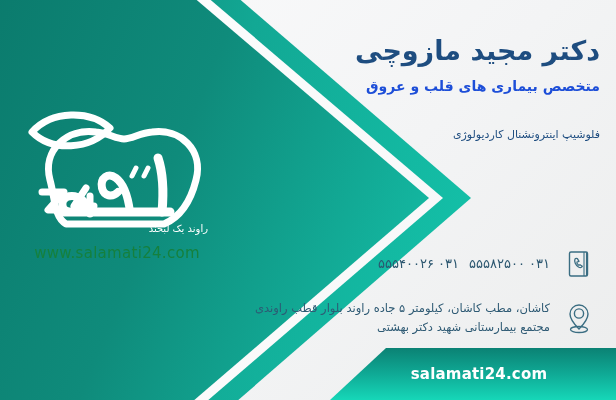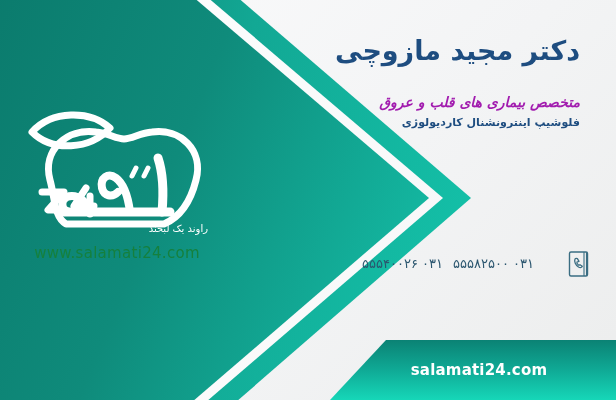--- a/index.html
+++ b/index.html
@@ -47,21 +47,21 @@
     clip-path: polygon(0 0, 196px 0, 433px 202px, 196px 406px, 0 406px);
     filter: drop-shadow(4px 3px 7px rgba(0,0,0,0.30));
   }
 
   
   .bottom-bar {
     position: absolute;
     left: 330px;
     right: 0;
     bottom: 0;
-    height: 60px;
+    height: 52px;
     background: linear-gradient(180deg,#0b8274 0%,#0fa894 48%,#16d7b8 100%);
     clip-path: polygon(56px 0, 100% 0, 100% 100%, 0 100%);
     display: flex;
     align-items: center;
     justify-content: center;
   }
   .bottom-bar span {
     color: #ffffff;
     font-size: 15px;
     font-weight: bold;
@@ -95,62 +95,61 @@
     top: 131px;
     color: #ffffff;
     font-size: 10px;
     direction: rtl;
     letter-spacing: 1px;
   }
 
   
   .right-col {
     position: absolute;
-    right: 36px;
+    right: 16px;
     top: 34px;
     width: 360px;
     text-align: right;
     direction: rtl;
   }
   .doc-name {
     color: #1e4d80;
     font-size: 27px;
     font-weight: bold;
     line-height: 1.25;
     letter-spacing: .5px;
   }
   .doc-spec {
-    color: #a21caf;
+    color: #1d4ed8;
     font-size: 14px;
     font-weight: bold;
-    margin-top: 26px;
+    margin-top: 10px;
     letter-spacing: .2px;
-    font-style: italic;
   }
   .doc-fellow {
     color: #1e4d80;
     font-size: 11px;
-    font-weight: bold;
-    margin-top: 6px;
+    font-weight: normal;
+    margin-top: 34px;
     letter-spacing: .2px;
   }
 
   
   .contact {
     position: absolute;
     right: 20px;
     top: 244px;
     width: 380px;
     direction: rtl;
   }
   .c-row {
     display: flex;
     align-items: center;
     justify-content: flex-end;
-    gap: 28px;
+    gap: 12px;
     margin-bottom: 14px;
   }
   .c-icon {
     flex: 0 0 34px;
     width: 34px;
     height: 40px;
     display: flex;
     align-items: center;
     justify-content: center;
   }
@@ -222,20 +221,33 @@
           <path d="M10 10 C9 12.5, 10.5 16, 13.5 18 C15.5 19.2, 16.8 18.4, 17.3 17.2 L15 15.7
                    C14.6 16.3, 14 16.4, 13.4 15.9 C12.3 15, 11.7 13.8, 11.9 13 L14 12.3 L12.4 9.6
                    C11.5 9.3, 10.5 9.2, 10 10 Z" fill="none" stroke="#3a6d82" stroke-width="1.3" stroke-linejoin="round"></path>
         </svg>
       </div>
       <div class="c-text c-phone">
         <span>۰۳۱ ۵۵۵۸۲۵۰۰</span><span class="phone-sep"></span><span>۰۳۱ ۵۵۵۴۰۰۲۶</span>
       </div>
     </div>
 
+    <div class="c-row">
+      <div class="c-icon">
+        <svg width="30" height="34" viewBox="0 0 30 34">
+          <path d="M15 4 C10 4, 6 8, 6 13 C6 19, 15 28, 15 28 C15 28, 24 19, 24 13 C24 8, 20 4, 15 4 Z" fill="none" stroke="#3a6d82" stroke-width="1.4"></path>
+          <circle cx="15" cy="12.5" r="4.6" fill="none" stroke="#3a6d82" stroke-width="1.4"></circle>
+          <ellipse cx="15" cy="28.5" rx="8.5" ry="3" fill="none" stroke="#3a6d82" stroke-width="1.3"></ellipse>
+        </svg>
+      </div>
+      <div class="c-text">
+        <div>کاشان، مطب کاشان، کیلومتر ۵ جاده راوند بلوار قطب راوندی</div>
+        <div>مجتمع بیمارستانی شهید دکتر بهشتی</div>
+      </div>
+    </div>
 
   </div>
 
   <div class="bottom-bar">
     <span>salamati24.com</span>
   </div>
 
 </div>
 
 </body></html>

